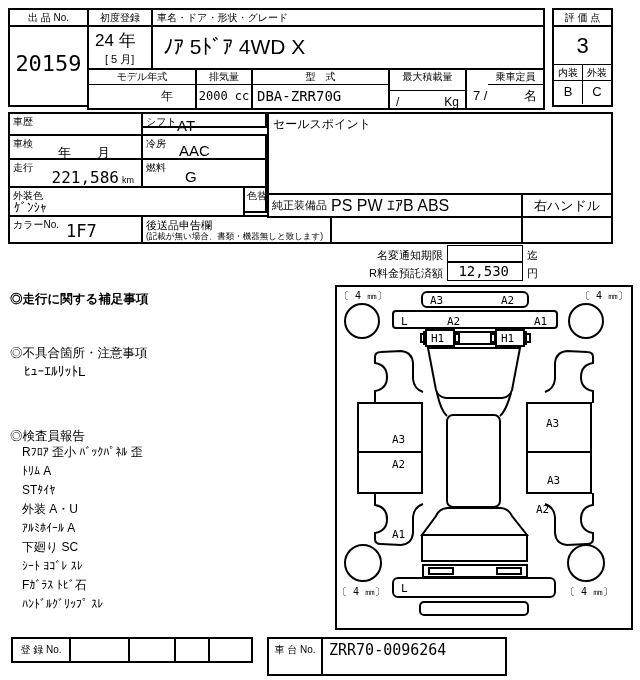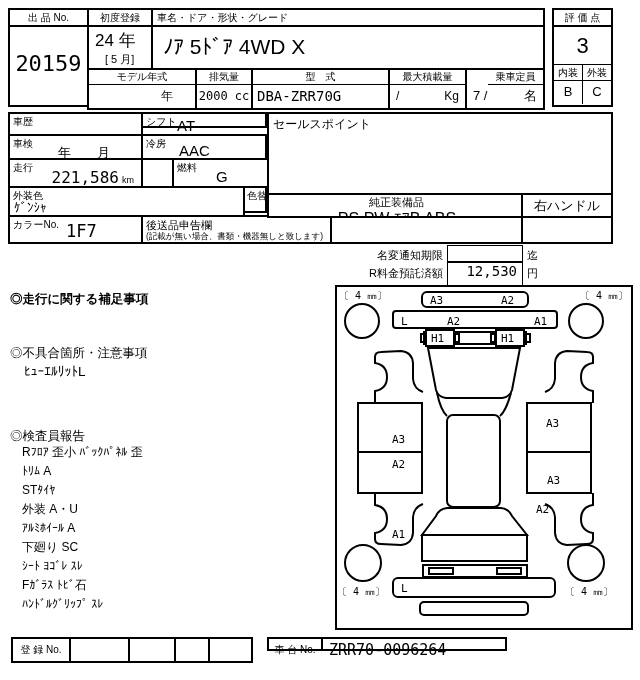--- a/index.html
+++ b/index.html
@@ -5,21 +5,21 @@
   * { margin:0; padding:0; box-sizing:border-box; }
   html,body { width:640px; height:680px; background:#fff; }
   body { font-family:"Liberation Sans",sans-serif; color:#000; position:relative; overflow:hidden; }
   .cell { position:absolute; border:2px solid #000; background:#fff; }
   .box1 { position:absolute; border:1.5px solid #000; background:#fff; }
   .abs { position:absolute; }
   .hdr { font-size:10px; text-align:center; border-bottom:2px solid #000; height:17px; line-height:16px; overflow:hidden; white-space:nowrap; }
   .hdrL { text-align:left; padding-left:4px; }
   .lbl { font-size:10px; position:absolute; top:1px; left:3px; white-space:nowrap; }
   .mono { font-family:"DejaVu Sans Mono","Liberation Mono",monospace; }
-  .vcenter { display:flex; align-items:center;flex-direction:column; }
+  .vcenter { display:flex; align-items:center; }
   .nowrap { white-space:nowrap; }
   svg text { font-family:"DejaVu Sans Mono","Liberation Mono",monospace; font-size:11px; fill:#000; }
   svg text.tire { font-size:10px; }
   .note-title { font-size:12.5px; white-space:nowrap; }
   .report-line { font-size:12px; line-height:19px; white-space:nowrap; }
 </style>
 </head>
 <body>
 
 <div class="cell" style="left:8px;top:8px;width:81px;height:99px;">
@@ -44,21 +44,21 @@
 </div>
 <div class="cell" style="left:195px;top:68px;width:58px;height:42px;">
   <div class="hdr" style="height:15px;line-height:14px;border-bottom-width:1.5px;">排気量</div>
   <div class="mono nowrap" style="font-size:12px;text-align:center;line-height:22px;">2000 cc</div>
 </div>
 <div class="cell" style="left:251px;top:68px;width:139px;height:42px;">
   <div class="hdr" style="height:15px;line-height:14px;border-bottom-width:1.5px;">型　式</div>
   <div class="mono nowrap" style="font-size:14px;padding-left:4px;line-height:22px;">DBA-ZRR70G</div>
 </div>
 <div class="cell" style="left:388px;top:68px;width:79px;height:42px;">
-  <div class="hdr" style="height:15px;line-height:14px;border-bottom-width:1.5px;">最大積載量</div>
+  <div class="hdr" style="height:21px;line-height:14px;border-bottom-width:1.5px;">最大積載量</div>
   <div style="display:flex;justify-content:space-between;padding:0 6px;font-size:12px;line-height:22px;">
     <span>/</span>
     <span>Kg</span>
   </div>
 </div>
 <div class="cell" style="left:465px;top:68px;width:80px;height:42px;">
   <div class="hdr" style="height:15px;line-height:14px;border-bottom-width:1.5px;margin-left:21px;">乗車定員</div>
   <div style="display:flex;justify-content:space-between;padding:0 6px;font-size:13px;line-height:22px;">
     <span>7 /</span>
     <span>名</span>
@@ -93,21 +93,21 @@
 <div class="cell" style="left:141px;top:134px;width:126px;height:26px;">
   <span class="lbl">冷房</span>
   <span class="abs nowrap" style="left:36px;top:6px;font-size:15px;">AAC</span>
 </div>
 
 <div class="cell" style="left:8px;top:158px;width:135px;height:30px;">
   <span class="lbl">走行</span>
   <span class="abs mono nowrap" style="right:22px;top:8px;font-size:16px;">221,586</span>
   <span class="abs" style="right:7px;top:15px;font-size:9px;">km</span>
 </div>
-<div class="cell" style="left:141px;top:158px;width:126px;height:30px;margin-left:31px;">
+<div class="cell" style="left:141px;top:158px;width:126px;height:30px;">
   <span class="lbl">燃料</span>
   <span class="abs nowrap" style="left:42px;top:8px;font-size:15px;">G</span>
 </div>
 
 <div class="cell" style="left:8px;top:186px;width:237px;height:31px;font-family:Liberation Mono, monospace;">
   <span class="lbl">外装色</span>
   <span class="abs nowrap" style="left:4px;top:13px;font-size:13px;">ｹﾞﾝｼｬ</span>
 </div>
 <div class="cell" style="left:243px;top:186px;width:24px;height:27px;">
   <span class="lbl" style="left:2px;">色替</span>
@@ -133,21 +133,21 @@
   <span style="font-size:13px;" class="nowrap">右ハンドル</span>
 </div>
 <div class="cell" style="left:330px;top:216px;width:193px;height:28px;"></div>
 <div class="cell" style="left:521px;top:216px;width:92px;height:28px;"></div>
 
 <div class="abs nowrap" style="left:330px;top:248px;width:113px;text-align:right;font-size:11px;">名変通知期限</div>
 <div class="box1" style="left:447px;top:245px;width:76px;height:17px;font-size:12px;text-align:right;padding-right:4px;"></div>
 <div class="abs" style="left:527px;top:248px;font-size:11px;">迄</div>
 
 <div class="abs nowrap" style="left:330px;top:266px;width:113px;text-align:right;font-size:11px;">R料金預託済額</div>
-<div class="box1 mono" style="left:447px;top:262px;width:76px;height:31px;font-size:14px;text-align:right;padding-right:5px;line-height:16px;">12,530</div>
+<div class="box1 mono" style="left:447px;top:262px;width:76px;height:19px;font-size:14px;text-align:right;padding-right:13px;line-height:16px;">12,530</div>
 <div class="abs" style="left:527px;top:266px;font-size:11px;">円</div>
 
 <div class="abs note-title" style="left:10px;top:291px;font-weight:bold;">◎走行に関する補足事項</div>
 
 <div class="abs note-title" style="left:10px;top:345px;">◎不具合箇所・注意事項</div>
 <div class="abs" style="left:24px;top:362px;">
     <div class="report-line" style="font-size:13.5px">ﾋｭｰｴﾙﾘｯﾄL</div>
   </div>
 
 <div class="abs note-title" style="left:10px;top:428px;">◎検査員報告</div>
@@ -235,16 +235,16 @@
 </svg>
 </div>
 
 <div class="cell" style="left:11px;top:637px;width:242px;height:26px;">
   <div style="position:absolute;left:0;top:0;bottom:0;width:58px;border-right:2px solid #000;font-size:10px;text-align:center;line-height:22px;">登 録 No.</div>
   <div style="position:absolute;left:115px;top:0;bottom:0;width:2px;background:#000;"></div>
   <div style="position:absolute;left:161px;top:0;bottom:0;width:2px;background:#000;"></div>
   <div style="position:absolute;left:195px;top:0;bottom:0;width:2px;background:#000;"></div>
 </div>
 
-<div class="cell" style="left:267px;top:637px;width:240px;height:14px;">
+<div class="cell" style="left:267px;top:637px;width:240px;height:39px;">
   <div style="position:absolute;left:0;top:0;bottom:0;width:54px;border-right:2px solid #000;font-size:10px;text-align:center;line-height:22px;">車 台 No.</div>
   <div class="mono nowrap" style="position:absolute;left:60px;top:2px;font-size:15px;">ZRR70-0096264</div>
 </div>
 
 </body></html>

